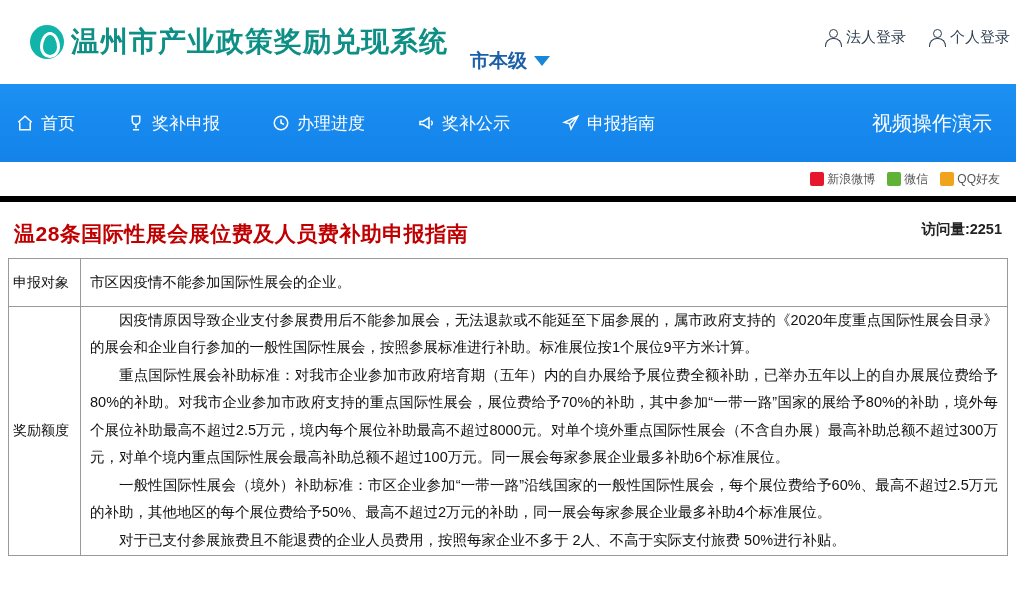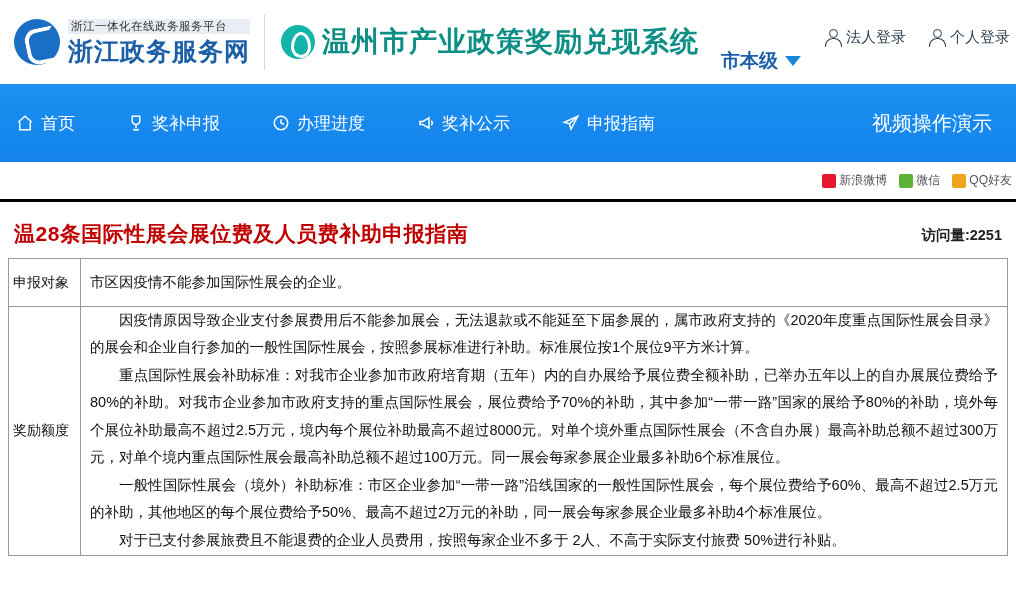--- a/index.html
+++ b/index.html
@@ -182,25 +182,25 @@
     position: absolute;
     right: 24px;
     color: #ffffff;
     font-size: 20px;
     white-space: nowrap;
   }
 
   
   .sharebar {
     height: 40px;
-    border-bottom: 3px solid #000000;
+    border-bottom: 6px solid #000000;
     display: flex;
     align-items: center;
     justify-content: flex-end;
-    padding-right: 4px;
+    padding-right: 16px;
     gap: 12px;
   }
   .share-item {
     display: flex;
     align-items: center;
     font-size: 12px;
     color: #555;
     white-space: nowrap;
   }
   .share-item .sq {
@@ -209,21 +209,20 @@
     margin-right: 3px;
     flex: 0 0 auto;
   }
   .sq.weibo { background: #e6162d; }
   .sq.wechat { background: #5fb236; }
   .sq.qq { background: #f0a41e; }
 
   
   .title-row {
     display: flex;
-    align-items: flex-end;
     justify-content: space-between;
     padding: 18px 14px 10px 14px;
   }
   .doc-title {
     font-size: 21px;
     font-weight: bold;
     color: #c00000;
     letter-spacing: .5px;
   }
   .visits {
@@ -260,27 +259,20 @@
     text-indent: 2em;
     text-align: justify;
   }
 </style>
 </head>
 <body>
 
 <div id="app">
 
   <div class="header">
-    <div class="zjlogo">
-      <div class="mark"></div>
-      <div class="txt">
-        <div class="sub">浙江一体化在线政务服务平台</div>
-        <div class="main">浙江政务服务网</div>
-      </div>
-    </div>
 
     <div class="sys-title">
       <div class="globe"></div>
       <div class="t">温州市产业政策奖励兑现系统</div>
     </div>
 
     <div class="region">
       <span>市本级</span>
       <span class="caret"></span>
     </div>

